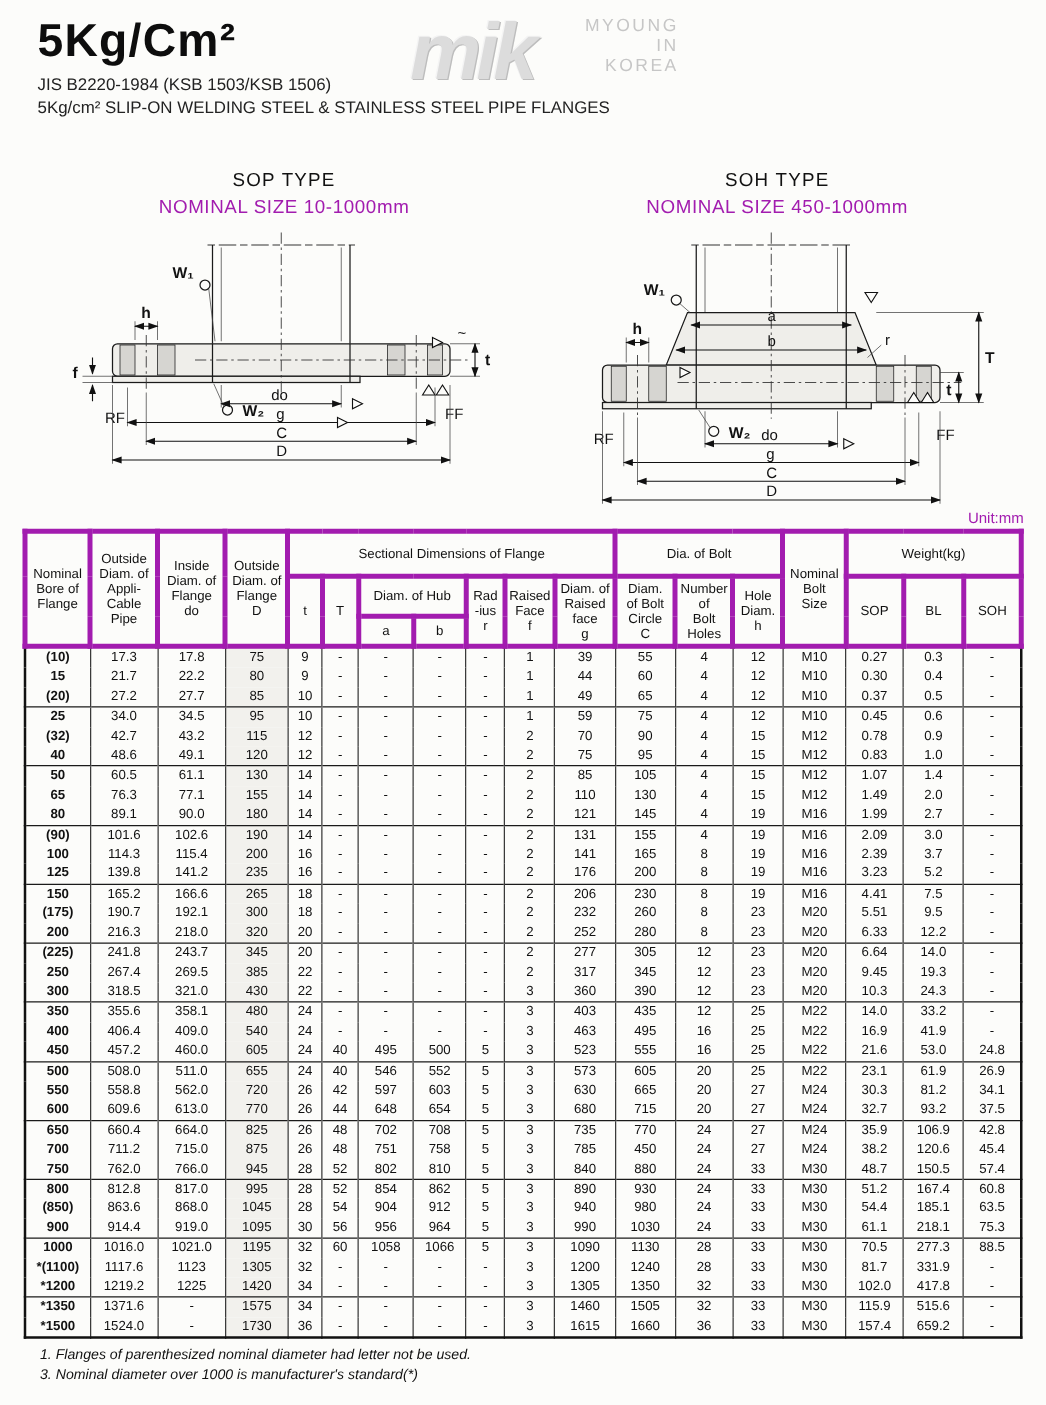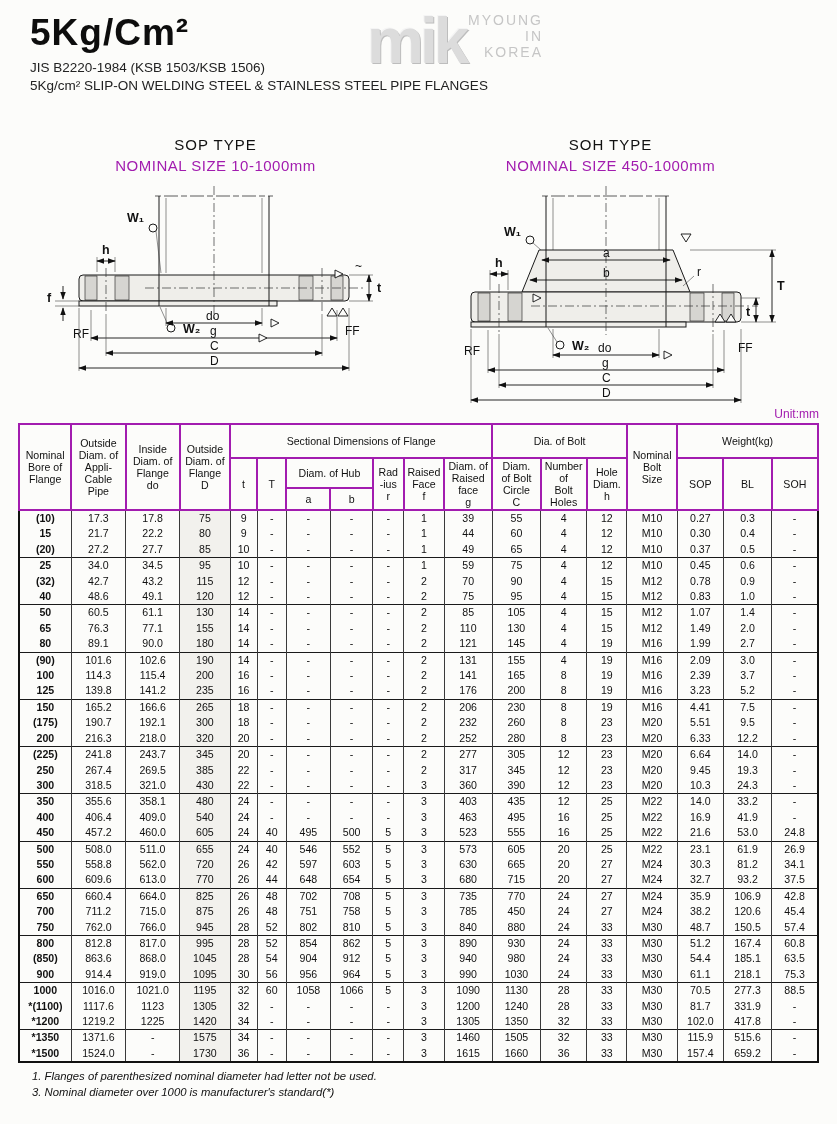--- a/index.html
+++ b/index.html
@@ -11,29 +11,28 @@
   }
   
   .hdr{position:relative; height:100px;}
   .title-block{position:absolute; left:30px; top:12px;}
   .title-block h1{margin:0; font-size:37px; letter-spacing:1px; font-weight:bold; color:#0d0d0d;}
   .std-line{font-size:13.5px; margin-top:6px; color:#222;}
   .prod-line{font-size:13.5px; margin-top:3px; color:#222;}
   .logo{position:absolute; left:328px; top:2px; width:215px; height:84px;}
   .logo-text{
     position:absolute; left:0; top:2px;
-    font-size:64px; font-weight:bold; 
+    font-size:64px; font-weight:bold; font-style:italic;
     color:#dcdcdc; letter-spacing:-4px;
     text-shadow:1px 1px 0 #bdbdbd, -1px -1px 0 #f4f4f4;
-    margin-left:39px;
   }
   .logo-tag{position:absolute; right:0; top:10px; text-align:right;
     font-size:14px; color:#c6c6c6; letter-spacing:2px; line-height:16px;}
   
-  .diagrams{display:flex; padding:28px 18px 0 18px;}
+  .diagrams{display:flex; padding:28px 18px 0 18px;margin-left:12px;}
   .fig{width:395px; text-align:center;}
   .fig-title{font-size:15px; letter-spacing:1px; margin:8px 0 4px 0; color:#111;}
   .fig-sub{font-size:15px; letter-spacing:.5px; margin-bottom:6px; color:#a21caf;}
   svg{display:block; margin:0 auto;}
   .lbl{font-size:12px; fill:#111; font-family:"Liberation Sans",sans-serif;}
   .lblb{font-size:12.5px; font-weight:bold; fill:#111;}
   .solid{stroke:#1a1a1a; fill:none; stroke-width:1;}
   .fillp{fill:#efeeea; stroke:#1a1a1a; stroke-width:1;}
   .shade{fill:#d6d5d1; stroke:#1a1a1a; stroke-width:.6;}
   .dim{stroke:#111; stroke-width:.9; fill:none;}
@@ -41,21 +40,21 @@
   .cl{stroke:#333; stroke-width:.7; fill:none; stroke-dasharray:9 3 2 3;}
   .brk{stroke:#333; stroke-width:.8; fill:none; stroke-dasharray:6 3 14 3;}
   .tri{fill:#fcfcfa; stroke:#111; stroke-width:.9;}
   
   .unit{width:801px; margin:2px auto 2px auto; text-align:right; font-size:12px; color:#a21caf;}
   table.flange{
     width:801px; margin:0 auto; border-collapse:collapse; table-layout:fixed;
     border:2px solid #111; font-size:10.6px;
   }
   table.flange th{
-    border:2px solid #a21caf; font-weight:normal; font-size:10.6px;
+    border:4px solid #a21caf; font-weight:normal; font-size:10.6px;
     white-space:pre-line; line-height:12px; padding:1px 0; color:#111;
     background:#fcfcfa; vertical-align:middle; text-align:center;
   }
   table.flange thead{border-bottom:2px solid #111;}
   table.flange td{
     border-left:1px solid #3a3a3a; border-right:1px solid #3a3a3a;
     text-align:center; padding:0; height:15.4px; line-height:15.4px;
     white-space:nowrap; color:#111;
   }
   table.flange td.rowhead{font-weight:bold;}

